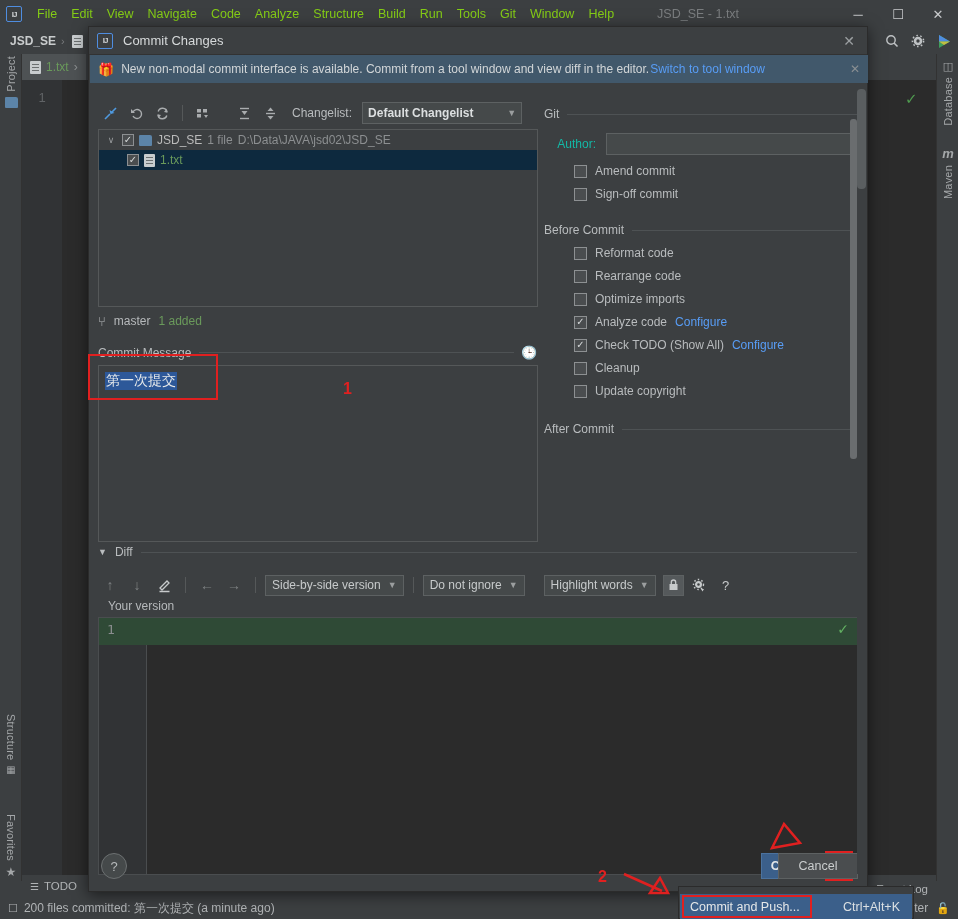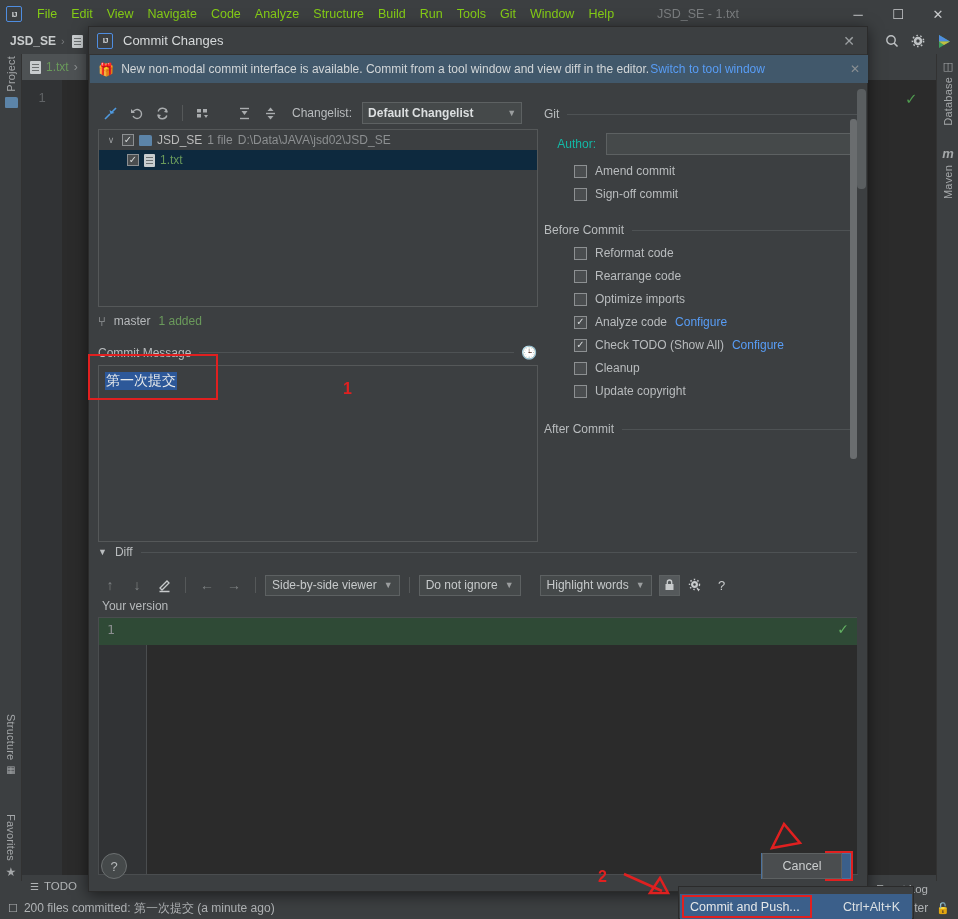--- a/index.html
+++ b/index.html
@@ -240,21 +240,21 @@
   .combo {
     height:21px; background:#45494a; border:1px solid #5d6162;
     display:flex; align-items:center; gap:7px; padding:0 6px;
     color:#c7cacb; font-size:12px;
   }
   .combo .carat { color:#9b9e9f; font-size:9px; }
   .sqbtn {
     width:21px; height:21px; background:#55595b; border:1px solid #5d6162;
     display:flex; align-items:center; justify-content:center; color:#c7cacb; font-size:12px;
   }
-  .yourver { position:absolute; left:13px; top:572px; font-size:12px; color:#b6b9bb; }
+  .yourver { position:absolute; left:19px; top:572px; font-size:12px; color:#b6b9bb; }
   .diff-pane {
     position:absolute; left:9px; top:590px; width:760px; height:258px;
     background:#2b2b2b; border:1px solid #4a4d4f;
   }
   .diff-linegutter {
     position:absolute; left:0; top:0; width:48px; height:100%;
     background:#313335; border-right:1px solid #4a4d4f;
   }
   .diff-addline {
     position:absolute; left:0; top:0; width:100%; height:27px; background:#2f4a36;
@@ -285,21 +285,21 @@
     position:absolute; left:66px; top:0; width:24px; height:26px;
     background:#3b5f8a; border:1px solid #4b729e; border-left:1px solid #2f4f74;
     display:flex; align-items:center; justify-content:center;
     color:#e4e7e8; font-size:9px;
   }
   .ann-box2 {
     position:absolute; left:64px; top:-2px; width:28px; height:30px;
     border:2px solid #e02020;
   }
   .btn-cancel {
-    position:absolute; right:25px; bottom:12px; width:80px; height:26px;
+    position:absolute; right:9px; bottom:12px; width:80px; height:26px;
     background:#4a4d4f; border:1px solid #5d6162;
     display:flex; align-items:center; justify-content:center;
     color:#cacdce; font-size:12.5px;
   }
 
   
   .popup {
     position:absolute; left:680px; top:894px; width:232px; height:25px;
     background:#3b5f8a; display:flex; align-items:center;
     color:#e4e7e8; font-size:12.5px; z-index:60;
@@ -611,21 +611,21 @@
         <svg width="15" height="15" viewBox="0 0 15 15">
           <path d="M3 10 L10 3 L12 5 L5 12 Z" fill="none" stroke="#c7cacb" stroke-width="1.3"></path>
           <line x1="2.5" y1="13.5" x2="12.5" y2="13.5" stroke="#c7cacb" stroke-width="1.5"></line>
         </svg>
       </div>
       <div class="tsep"></div>
       <div class="tbtn" style="color:#7d8082">←</div>
       <div class="tbtn" style="color:#7d8082">→</div>
       <div class="tsep"></div>
       <div class="combo">
-        <span>Side-by-side viewer</span>
+        <span>Side-by-side version</span>
         <span class="carat">▼</span>
       </div>
       <div class="tsep"></div>
       <div class="combo">
         <span>Do not ignore</span>
         <span class="carat">▼</span>
       </div>
       <div class="tsep" style="visibility:hidden"></div>
       <div class="combo">
         <span>Highlight words</span>

